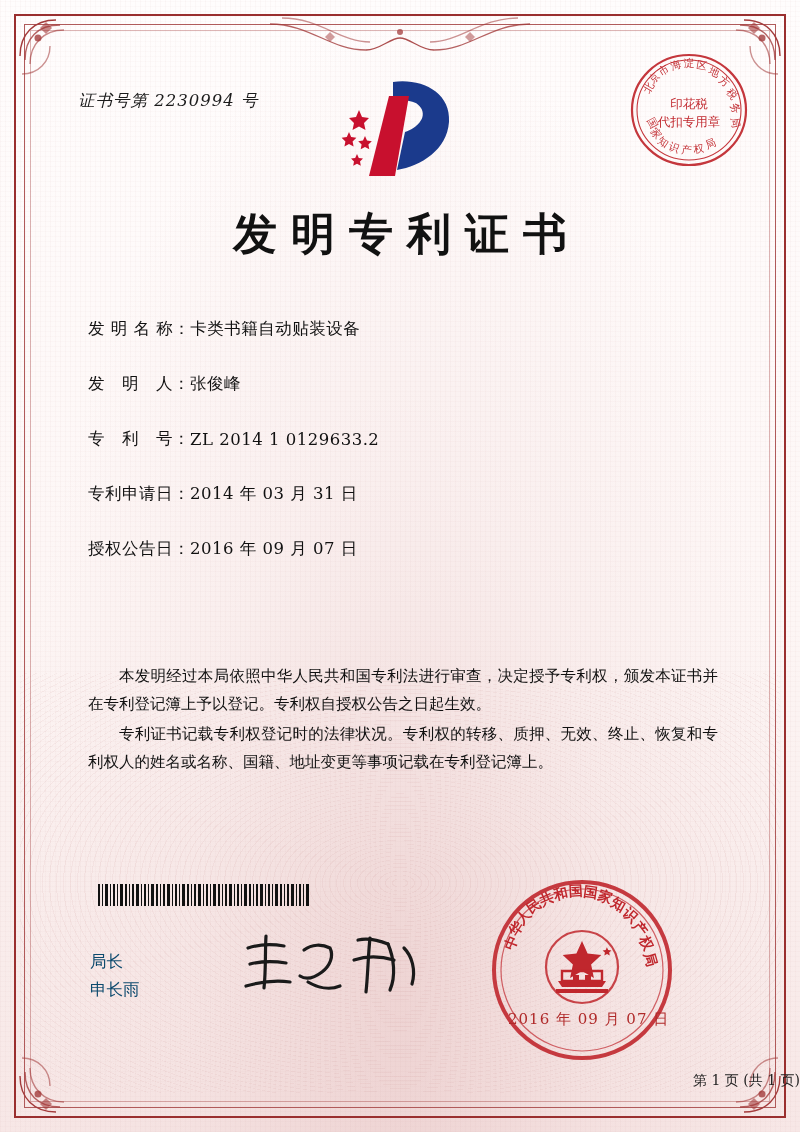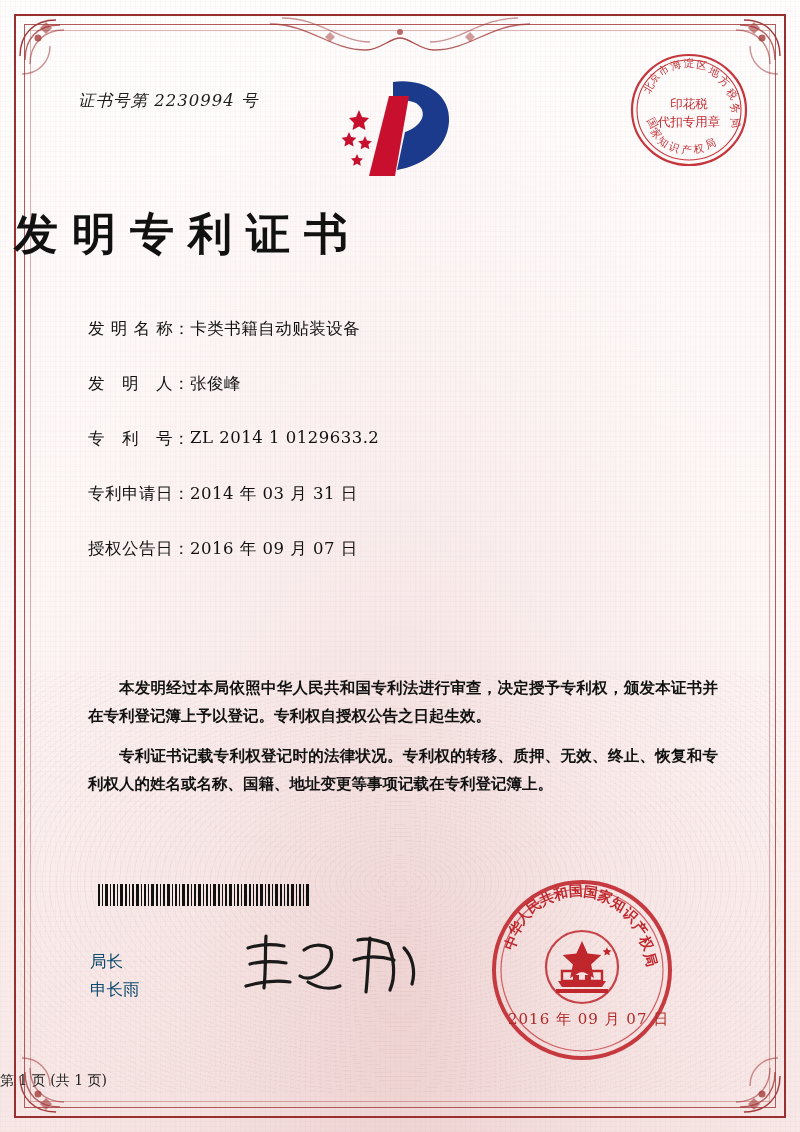--- a/index.html
+++ b/index.html
@@ -115,38 +115,38 @@
     top: 48px;
     width: 125px;
     height: 125px;
   }
   .stamp-tr svg { display: block; width: 125px; height: 125px; }
 
   .doc-title {
     position: absolute;
     left: 0; right: 0;
     top: 205px;
-    text-align: left;
+    text-align: center;
     font-family: "DejaVu Serif", "Liberation Serif", serif;
     font-weight: bold;
     font-size: 44px;
     letter-spacing: 14px;
     color: #111;
     text-indent: 14px;
   }
 
   .fields {
     position: absolute;
     left: 88px;
     top: 318px;
     right: 80px;
   }
   .field-row {
     display: flex;
-    align-items: flex-start;
+    align-items: center;
     margin-bottom: 33px;
     font-family: "DejaVu Serif", "Liberation Serif", serif;
     font-size: 16.5px;
     color: #111;
   }
   .field-label {
     white-space: pre;
     letter-spacing: 0.5px;
   }
   .field-value {
@@ -158,23 +158,22 @@
     left: 88px;
     right: 82px;
     top: 662px;
     font-family: "DejaVu Serif", "Liberation Serif", serif;
     font-size: 15.5px;
     line-height: 28px;
     color: #111;
     text-align: justify;
   }
   .paragraphs p {
-    margin: 12px 0 2px 0;
+    margin: 0 0 2px 0;
     text-indent: 2em;
-    font-weight: bold;
   }
 
   
   .barcode {
     position: absolute;
     left: 98px;
     top: 884px;
     width: 212px;
     height: 22px;
   }
@@ -217,21 +216,21 @@
     font-family: "DejaVu Serif", "Liberation Serif", serif;
     font-size: 15px;
     color: #b02a2a;
     letter-spacing: 1px;
   }
 
   .page-footer {
     position: absolute;
     left: 0; right: 0;
     top: 1072px;
-    text-align: left;
+    text-align: right;
     font-family: "DejaVu Serif", "Liberation Serif", serif;
     font-size: 14px;
     color: #222;
   }
 </style>
 </head>
 <body>
 
 <div id="page">
 

